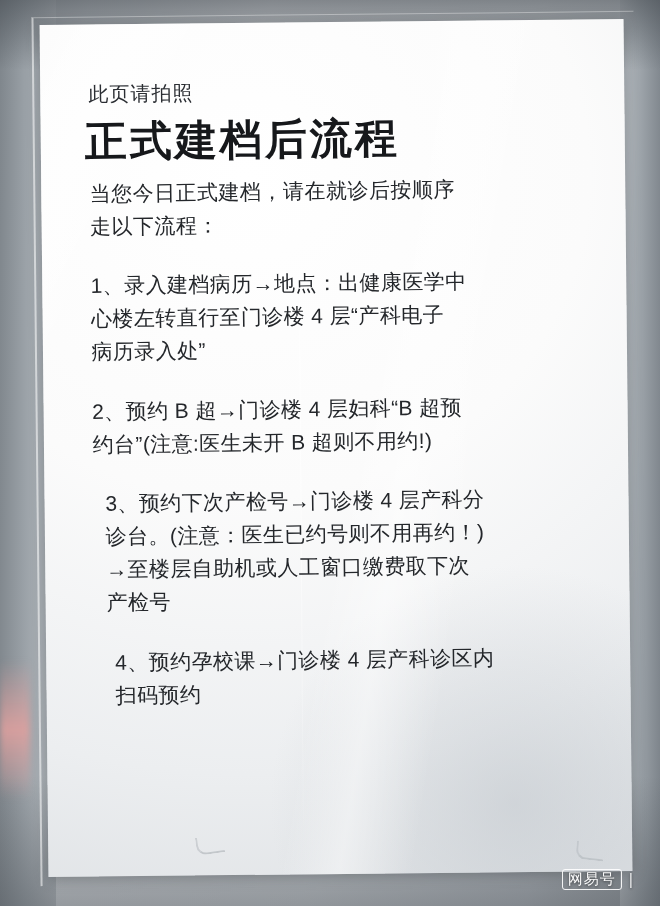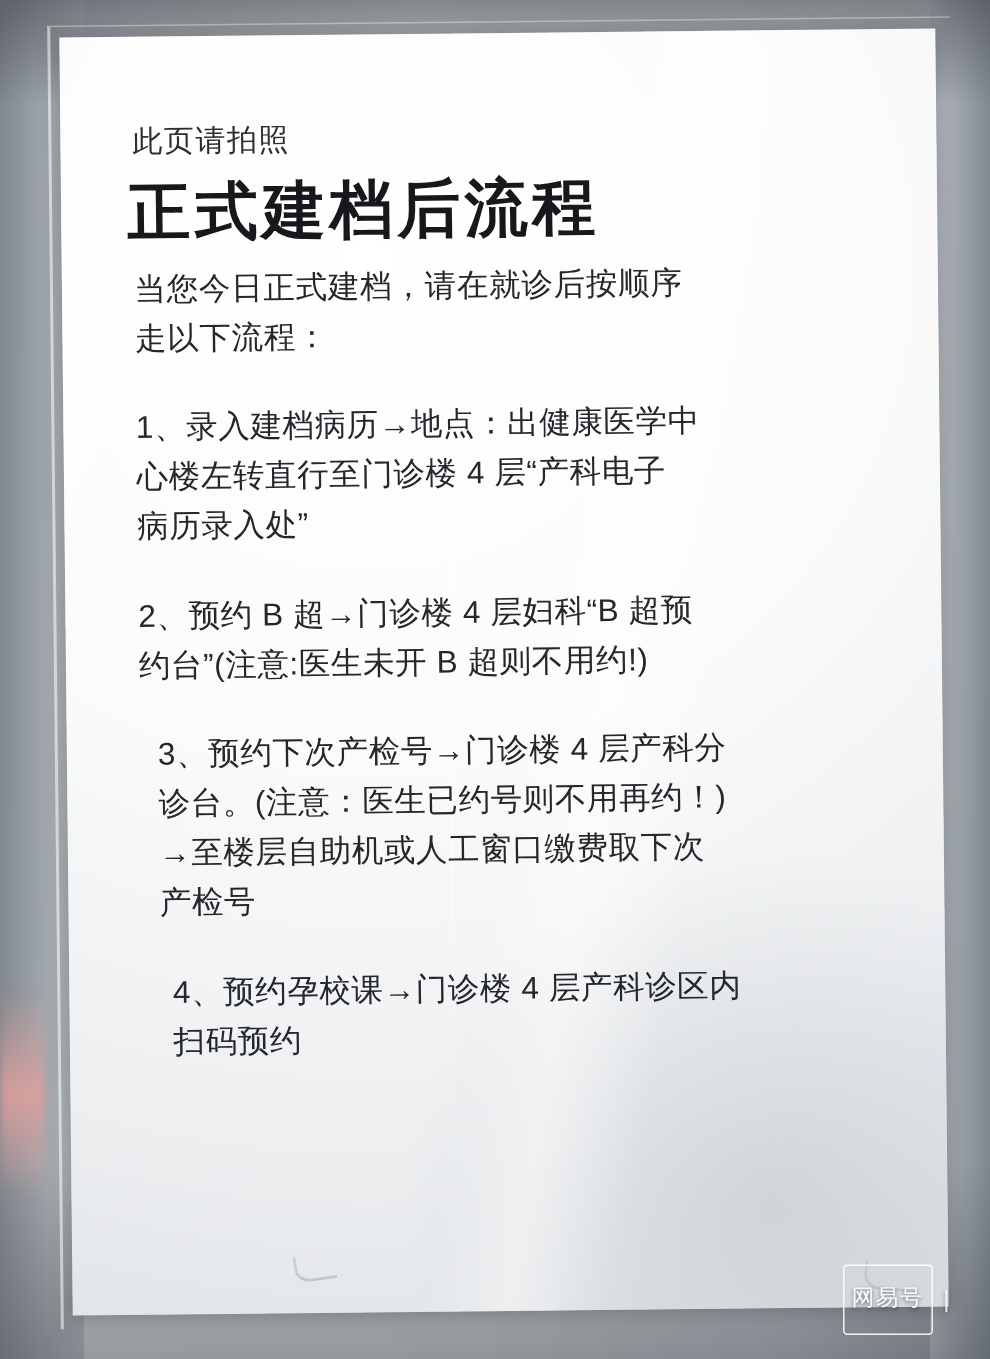--- a/index.html
+++ b/index.html
@@ -154,21 +154,21 @@
     color: #ffffff;
     font-size: 16px;
     letter-spacing: 1px;
     text-shadow: 0 1px 3px rgba(0,0,0,.55);
     opacity: .95;
   }
   .watermark .wm-badge {
     display: inline-flex;
     align-items: center;
     justify-content: center;
-    padding: 13px 5px;
+    padding: 0 5px;
     border: 1.5px solid rgba(255,255,255,.95);
     border-radius: 3px;
     font-size: 15px;
     line-height: 1.25;
   }
   .watermark .wm-sep { opacity: .85; }
 
   
   .pen-mark {
     position: absolute;

